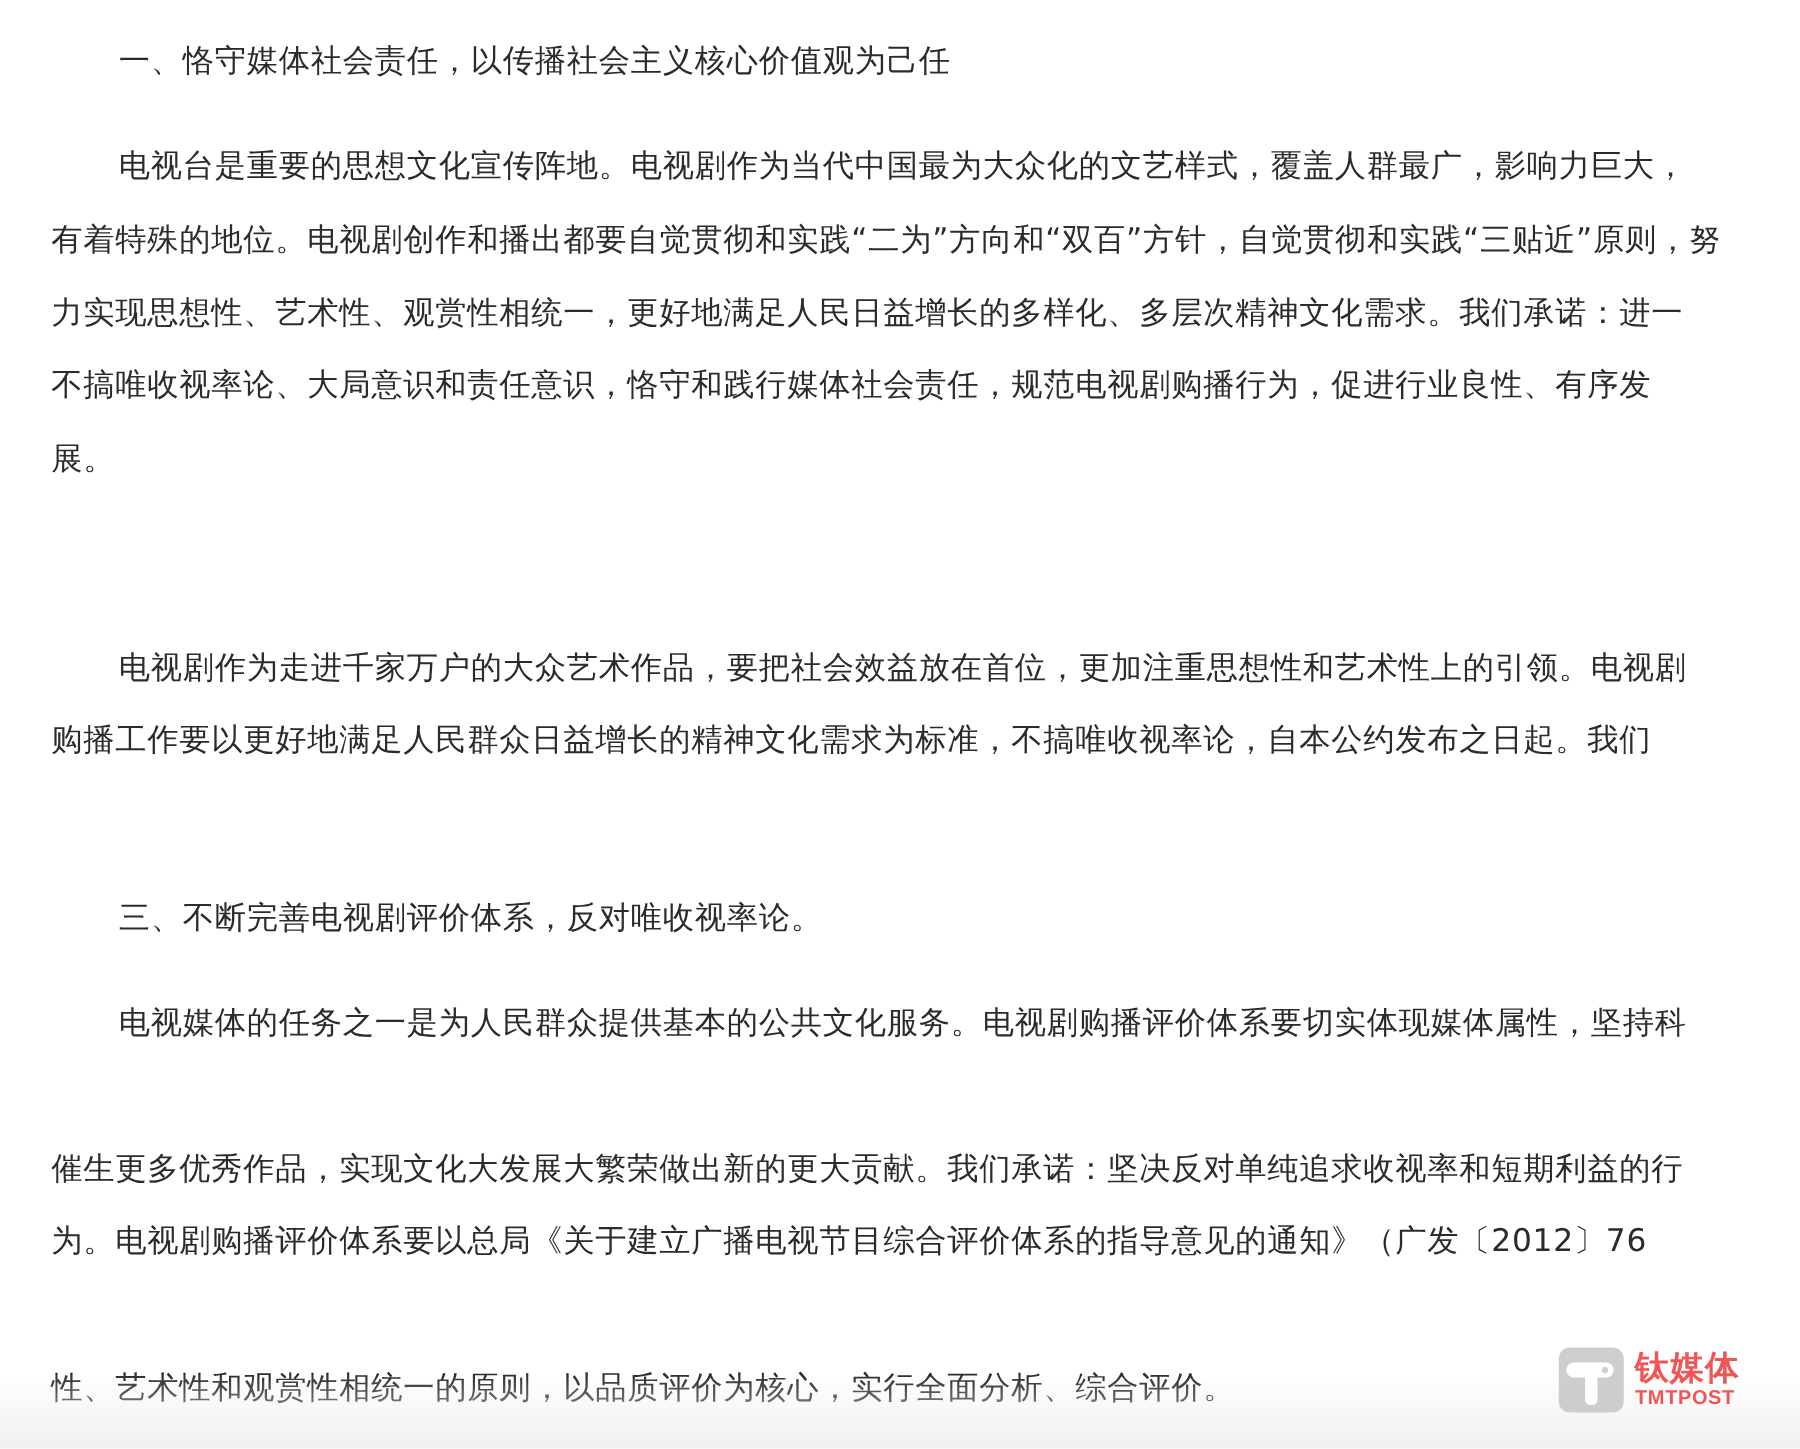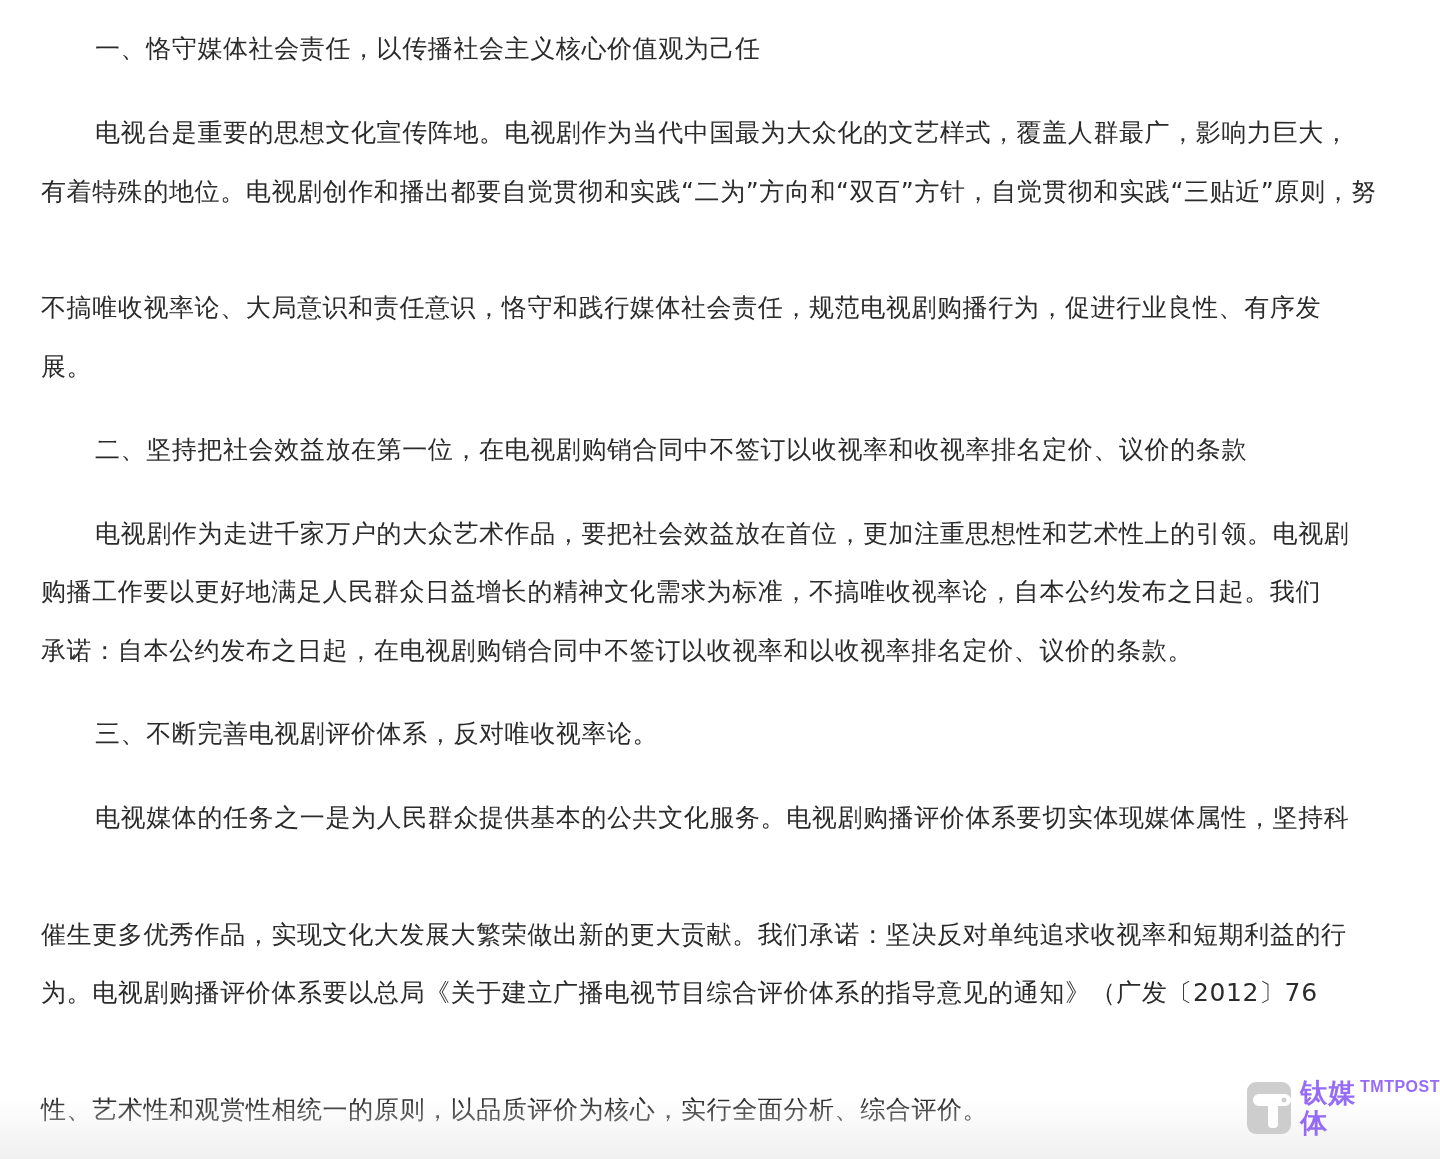--- a/index.html
+++ b/index.html
@@ -58,22 +58,22 @@
       background: #c9c9c9;
       position: relative;
     }
     .wm-logo svg {
       position: absolute;
       left: 0;
       top: 0;
     }
     .wm-text {
       display: flex;
-      flex-direction: row;
-      color: #8b5cf6;
+      flex-direction: column;
+      color: #ef4444;
     }
     .wm-cn {
       font-size: 27px;
       line-height: 30px;
       letter-spacing: 1px;
       font-weight: bold;
     }
     .wm-en {
       font-family: "Liberation Sans", sans-serif;
       font-size: 16px;
@@ -83,27 +83,26 @@
     }
   </style>
 </head>
 <body>
 
 <div class="doc">
 
   <div class="line indent" style="top:33px;">一、恪守媒体社会责任，以传播社会主义核心价值观为己任</div>
   <div class="line indent" style="top:117px;">电视台是重要的思想文化宣传阵地。电视剧作为当代中国最为大众化的文艺样式，覆盖人群最广，影响力巨大，</div>
   <div class="line" style="top:176px;">有着特殊的地位。电视剧创作和播出都要自觉贯彻和实践“二为”方向和“双百”方针，自觉贯彻和实践“三贴近”原则，努</div>
+  <div class="line" style="top:234px;">力实现思想性、艺术性、观赏性相统一，更好地满足人民日益增长的多样化、多层次精神文化需求。我们承诺：进一</div>
   <div class="line" style="top:292px;">不搞唯收视率论、大局意识和责任意识，恪守和践行媒体社会责任，规范电视剧购播行为，促进行业良性、有序发</div>
   <div class="line" style="top:351px;">展。</div>
 
-  <div class="line indent" style="top:434px;">二、坚持把社会效益放在第一位，在电视剧购销合同中不签订以收视率和收视率排名定价、议价的条款</div>
   <div class="line indent" style="top:518px;">电视剧作为走进千家万户的大众艺术作品，要把社会效益放在首位，更加注重思想性和艺术性上的引领。电视剧</div>
   <div class="line" style="top:576px;">购播工作要以更好地满足人民群众日益增长的精神文化需求为标准，不搞唯收视率论，自本公约发布之日起。我们</div>
-  <div class="line" style="top:635px;">承诺：自本公约发布之日起，在电视剧购销合同中不签订以收视率和以收视率排名定价、议价的条款。</div>
 
   <div class="line indent" style="top:718px;">三、不断完善电视剧评价体系，反对唯收视率论。</div>
   <div class="line indent" style="top:802px;text-align:center;">电视媒体的任务之一是为人民群众提供基本的公共文化服务。电视剧购播评价体系要切实体现媒体属性，坚持科</div>
   <div class="line" style="top:919px;">催生更多优秀作品，实现文化大发展大繁荣做出新的更大贡献。我们承诺：坚决反对单纯追求收视率和短期利益的行</div>
   <div class="line" style="top:977px;">为。电视剧购播评价体系要以总局《关于建立广播电视节目综合评价体系的指导意见的通知》（广发〔2012〕76</div>
   <div class="line" style="top:1094px;">性、艺术性和观赏性相统一的原则，以品质评价为核心，实行全面分析、综合评价。</div>
 
 </div>
 
 <div class="bottom-fade"></div>

